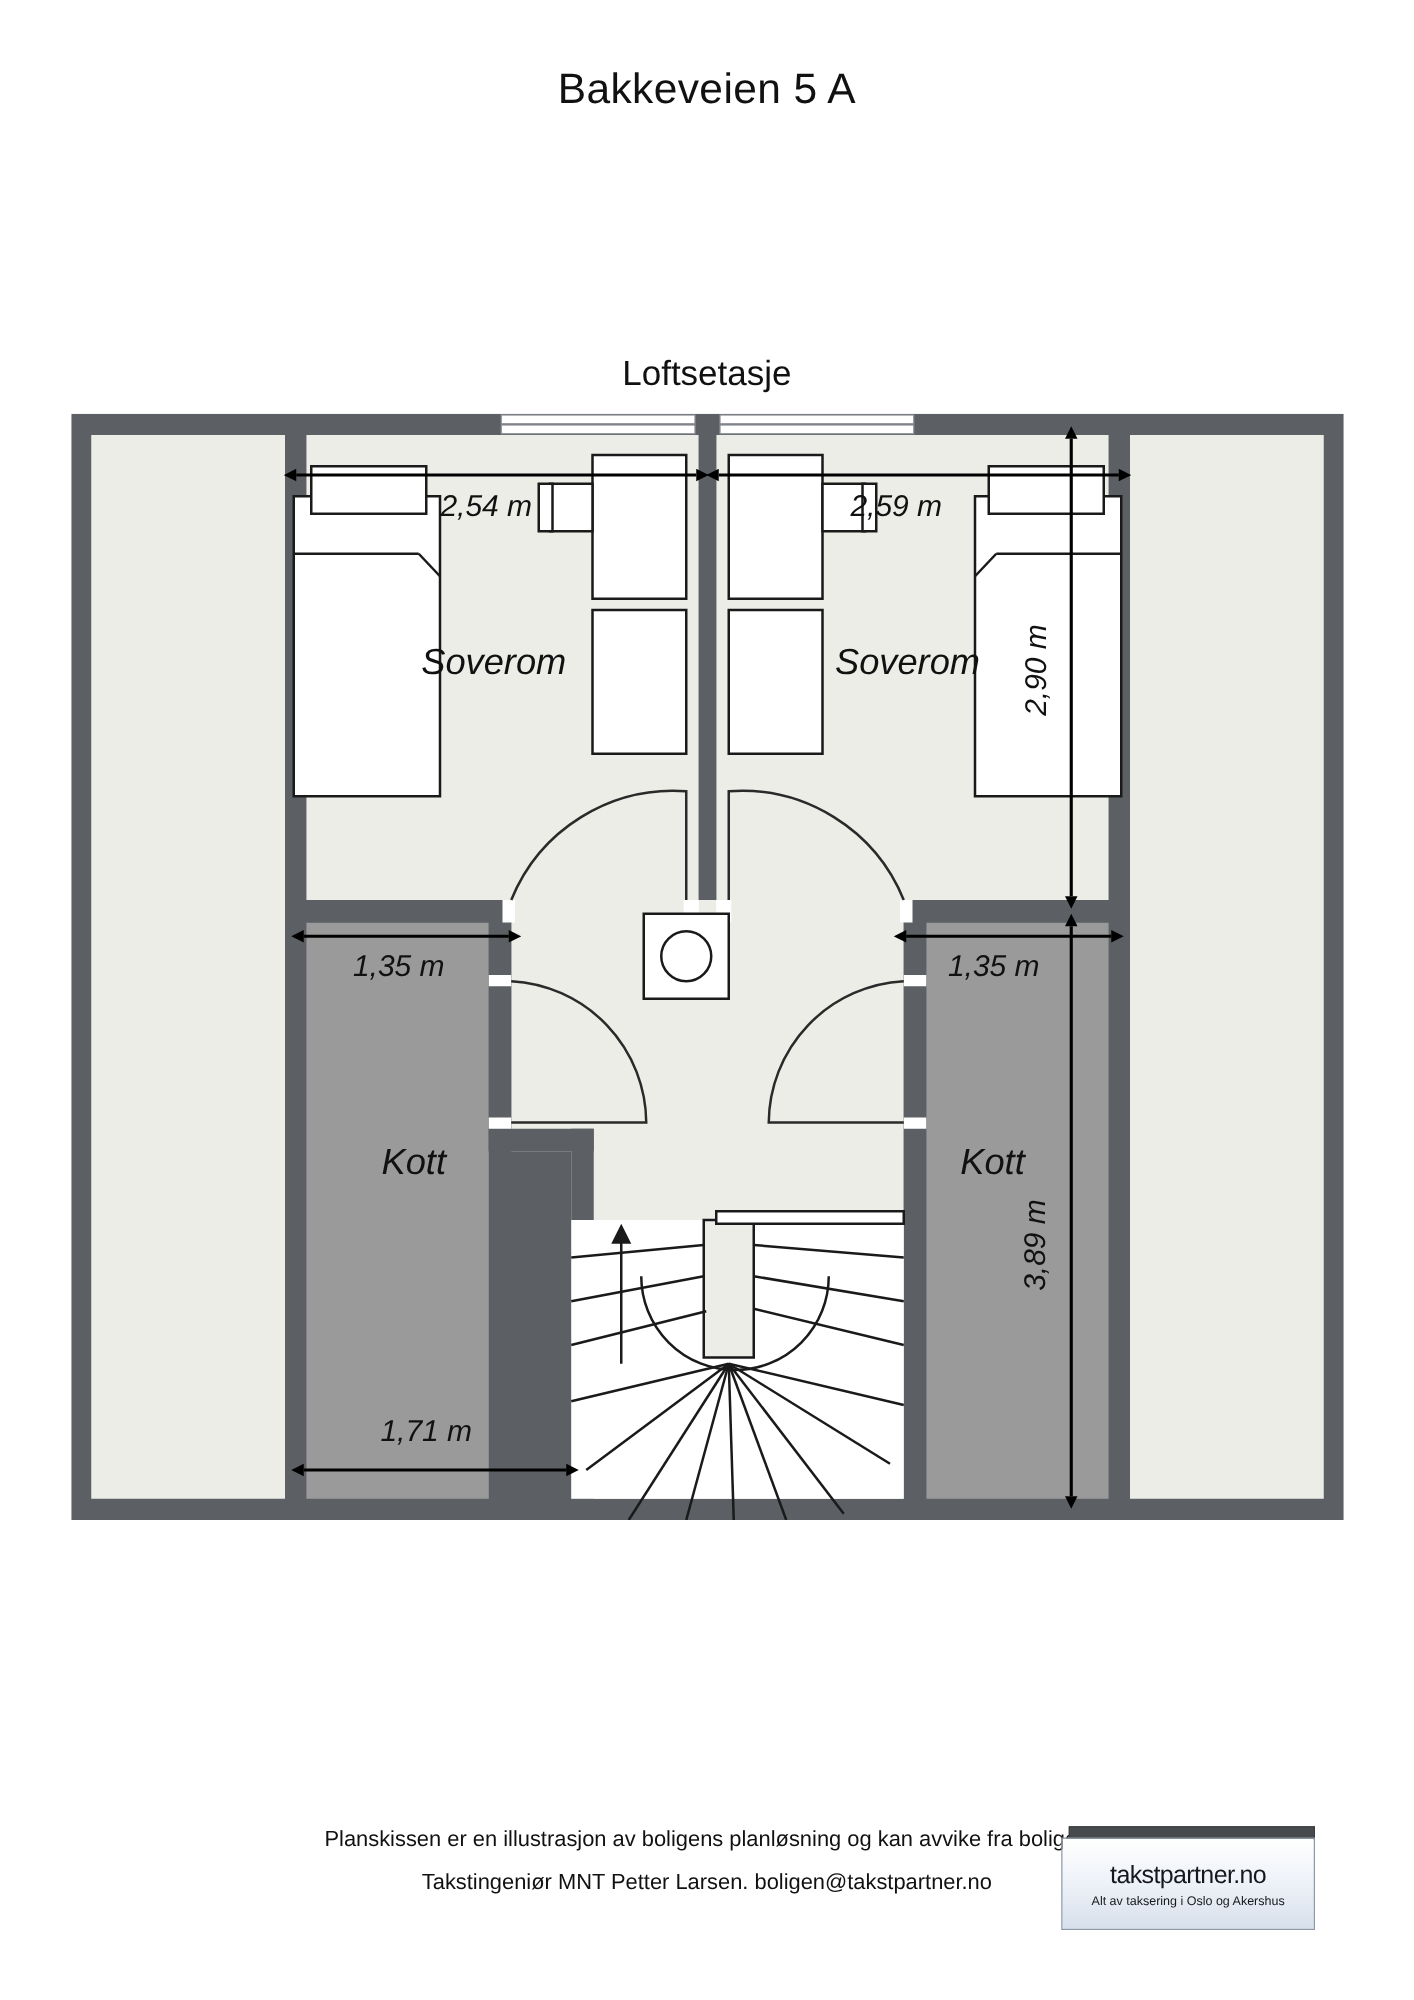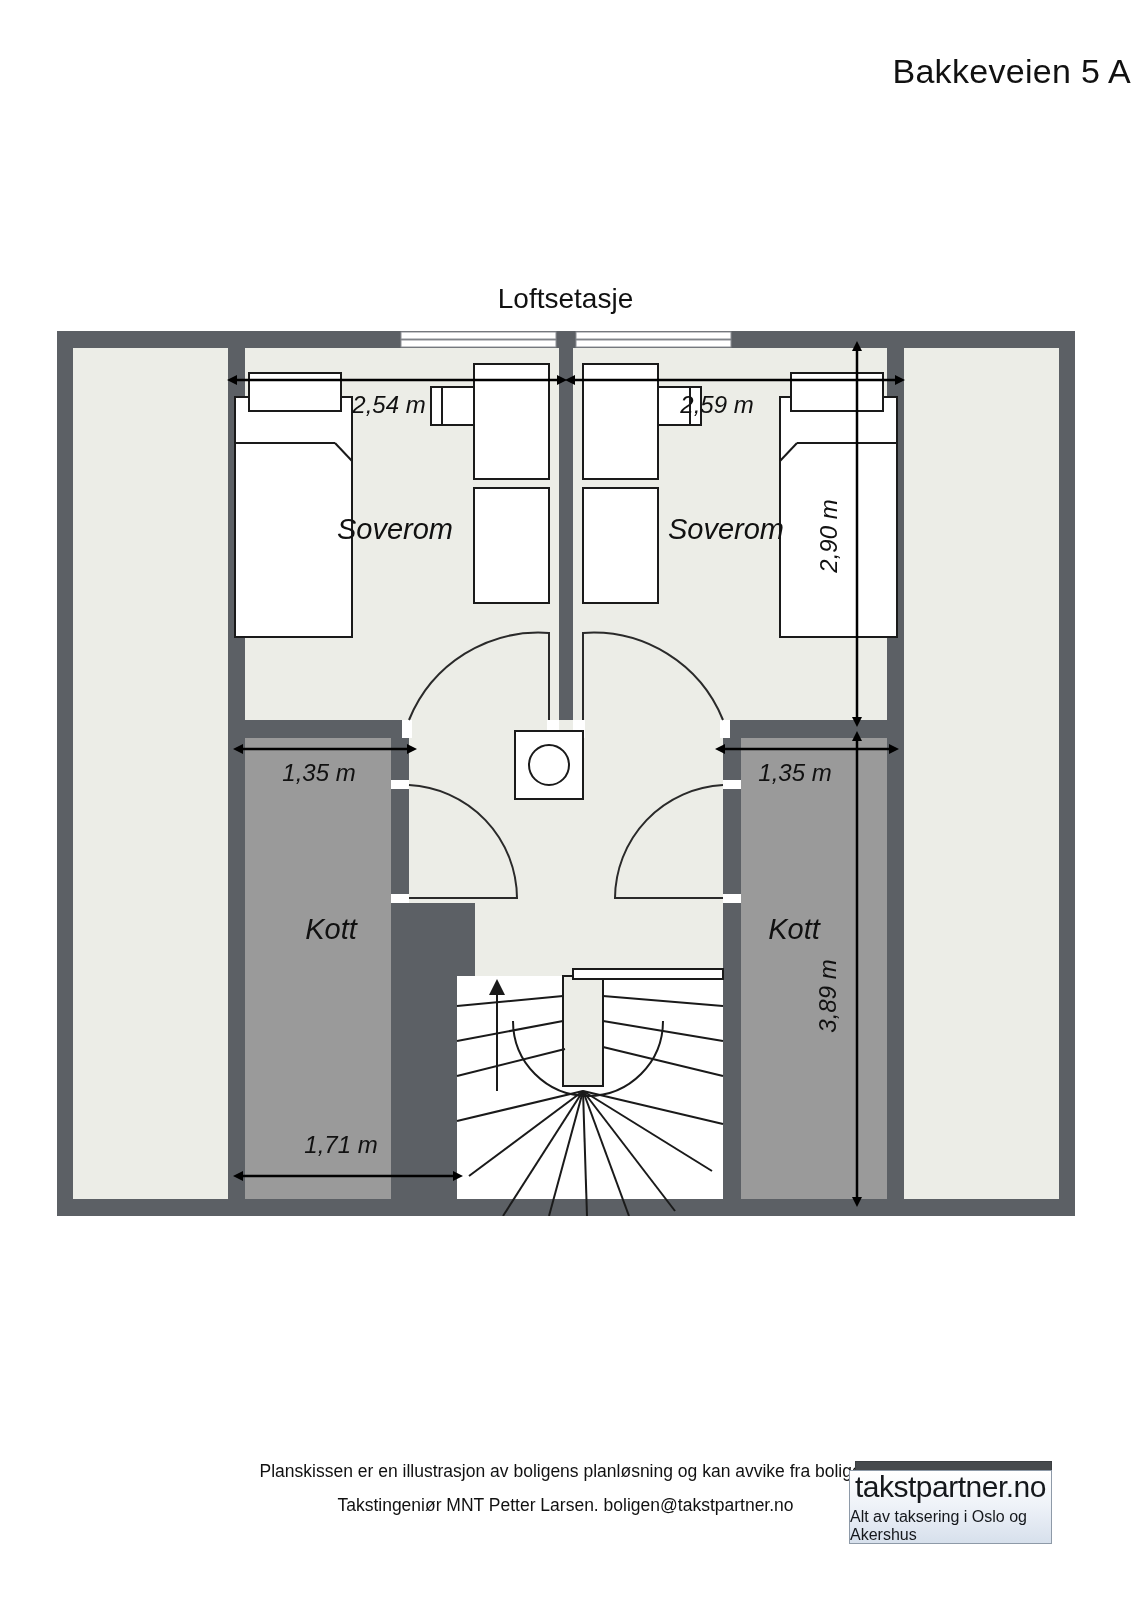--- a/index.html
+++ b/index.html
@@ -15,21 +15,21 @@
     color: #000;
     overflow: hidden;
   }
 
   
   #page-title {
     position: absolute;
     top: 52px;
     left: 0;
     width: 1131px;
-    text-align: right;
+    text-align: center;
     font-size: 34px;
     letter-spacing: 0.3px;
     color: #111;
   }
   #floor-title {
     position: absolute;
     top: 283px;
     left: 0;
     width: 1131px;
     text-align: center;
@@ -86,28 +86,28 @@
     height: 74px;
     box-sizing: border-box;
     border: 1px solid #8e9aa8;
     background: linear-gradient(180deg, #ffffff 0%, #eef2f8 48%, #d7e0ec 100%);
     display: flex;
     flex-direction: column;
     align-items: center;
     justify-content: center;
   }
   #logo-name {
-    font-size: 30px;
+    font-size: 20px;
     line-height: 1;
     color: #15181c;
     letter-spacing: -0.5px;
     margin-top: 2px;
   }
   #logo-tag {
-    font-size: 16px;
+    font-size: 10px;
     color: #15181c;
     margin-top: 6px;
   }
 </style>
 </head>
 <body>
 
 <div id="page-title">Bakkeveien 5 A</div>
 
 <div id="floor-title">Loftsetasje</div>

